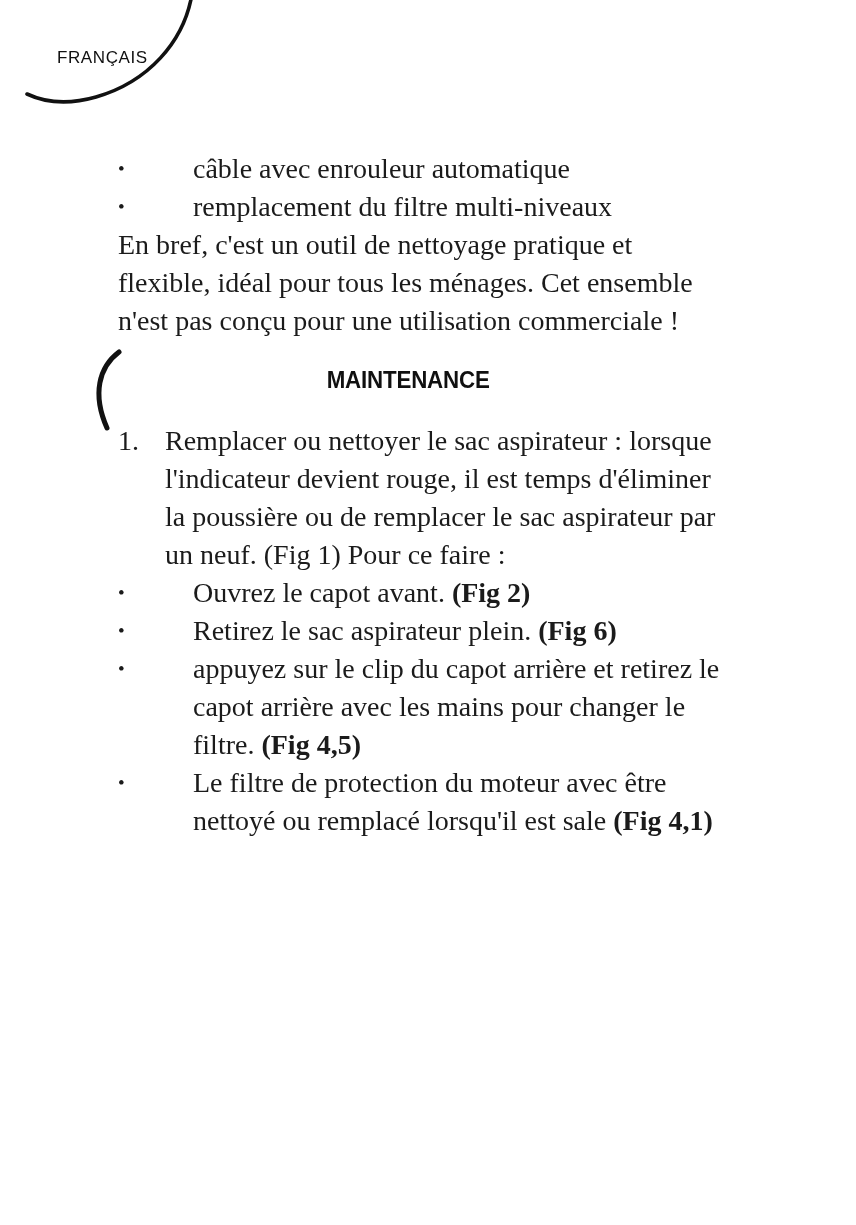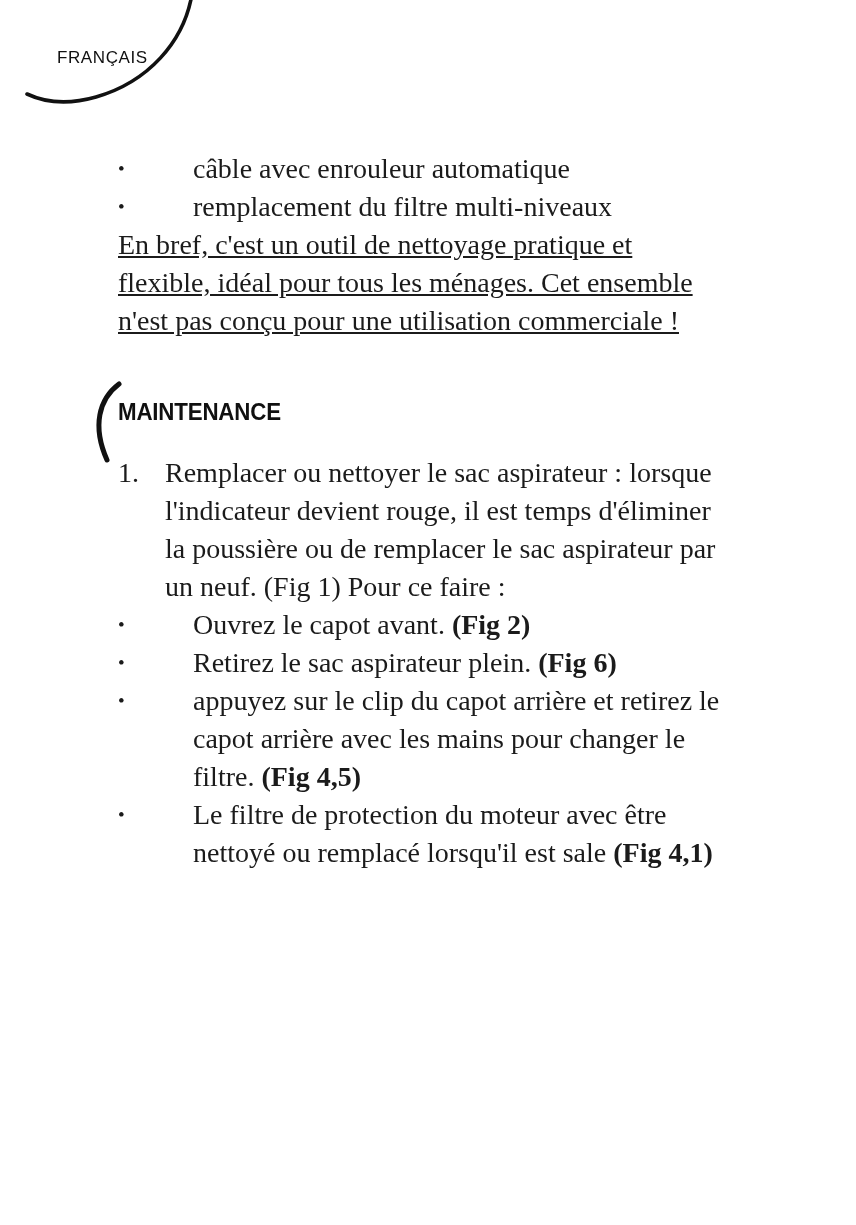--- a/index.html
+++ b/index.html
@@ -46,27 +46,28 @@
 
   .bullet-row { display: flex; align-items: flex-start; }
   .marker {
     flex: 0 0 27px;
     width: 27px;
     font-size: 19px;
     line-height: 38px;
   }
   .b-text { flex: 1 1 auto; max-width: 572px; margin-left: 48px; }
 
-  .para { max-width: 578px; text-decoration: underline; }
+  .para { max-width: 578px; }
 
   .maint-head-wrap {
     position: relative;
-    margin-top: 56px;
+    margin-top: 24px;
     margin-bottom: 26px;
     height: 32px;
+    text-align: center;
   }
   .head-arc {
     position: absolute;
     left: -33px;
     top: -16px;
     pointer-events: none;
   }
   .maint-heading {
     font-family: "Liberation Sans", sans-serif;
     font-weight: 700;

